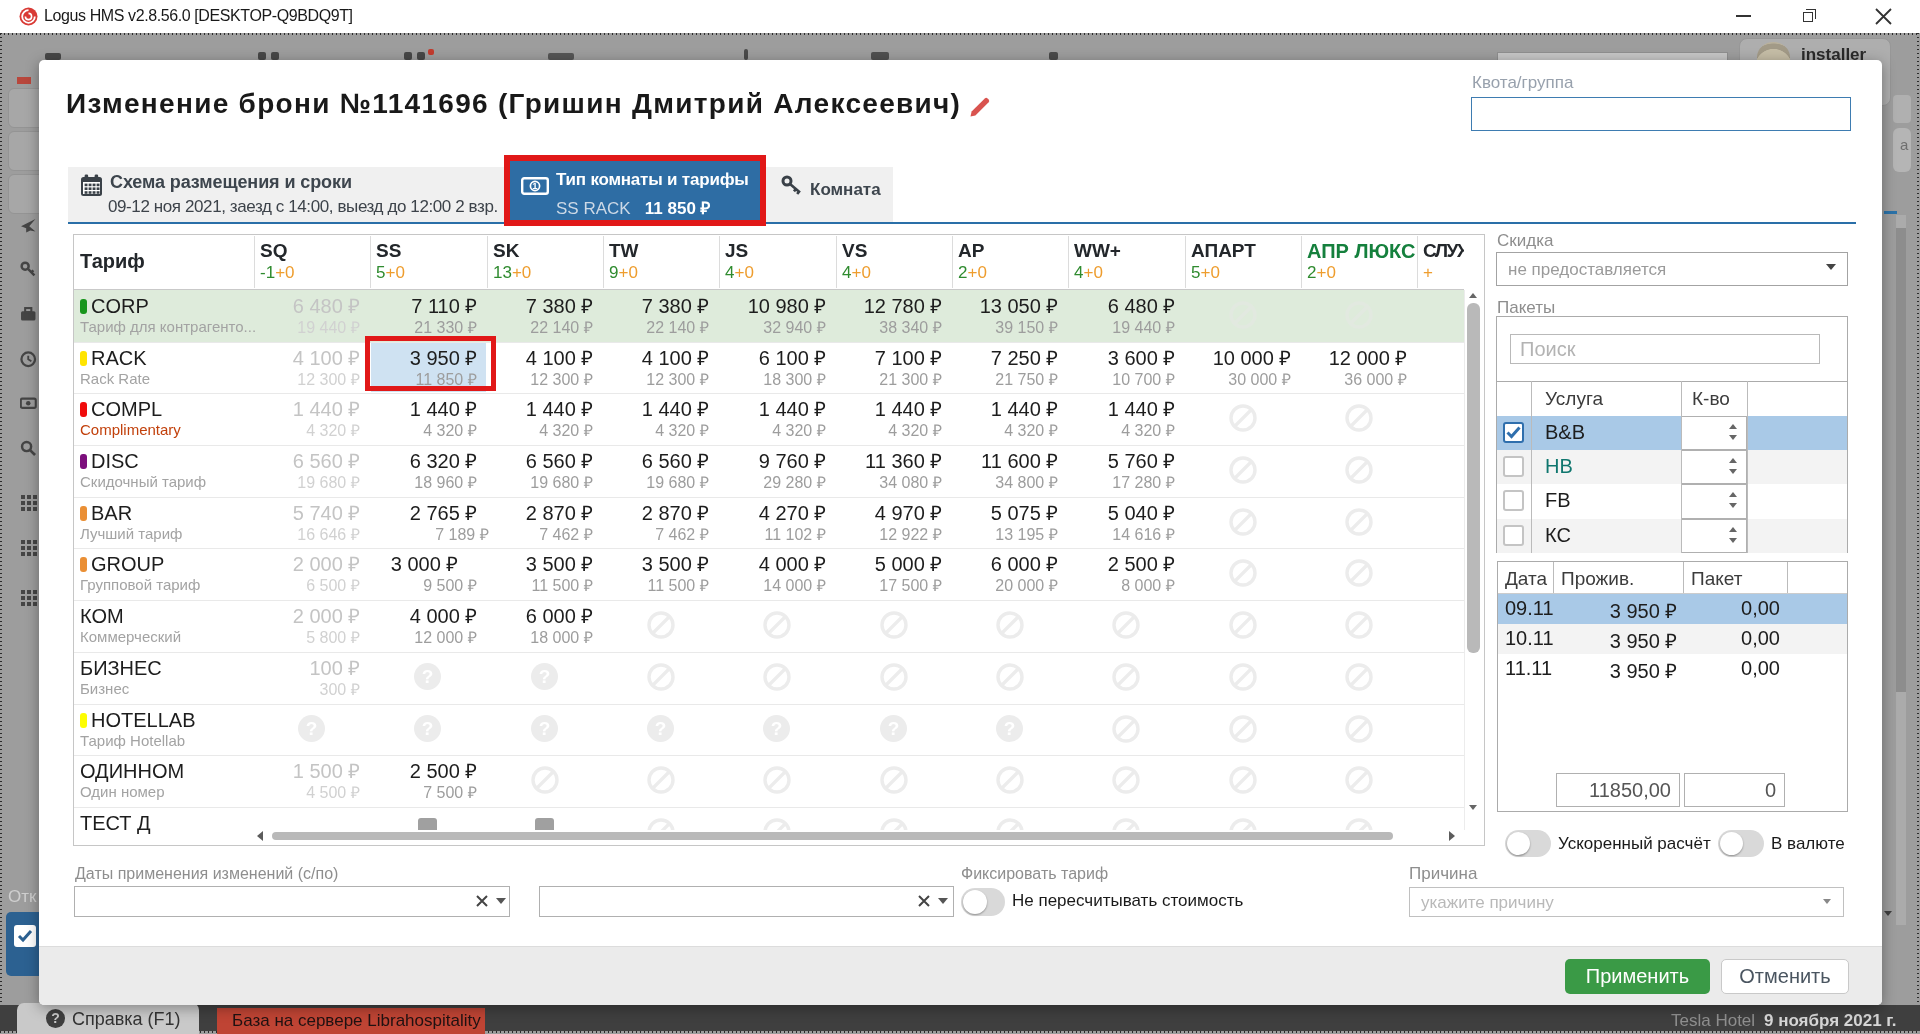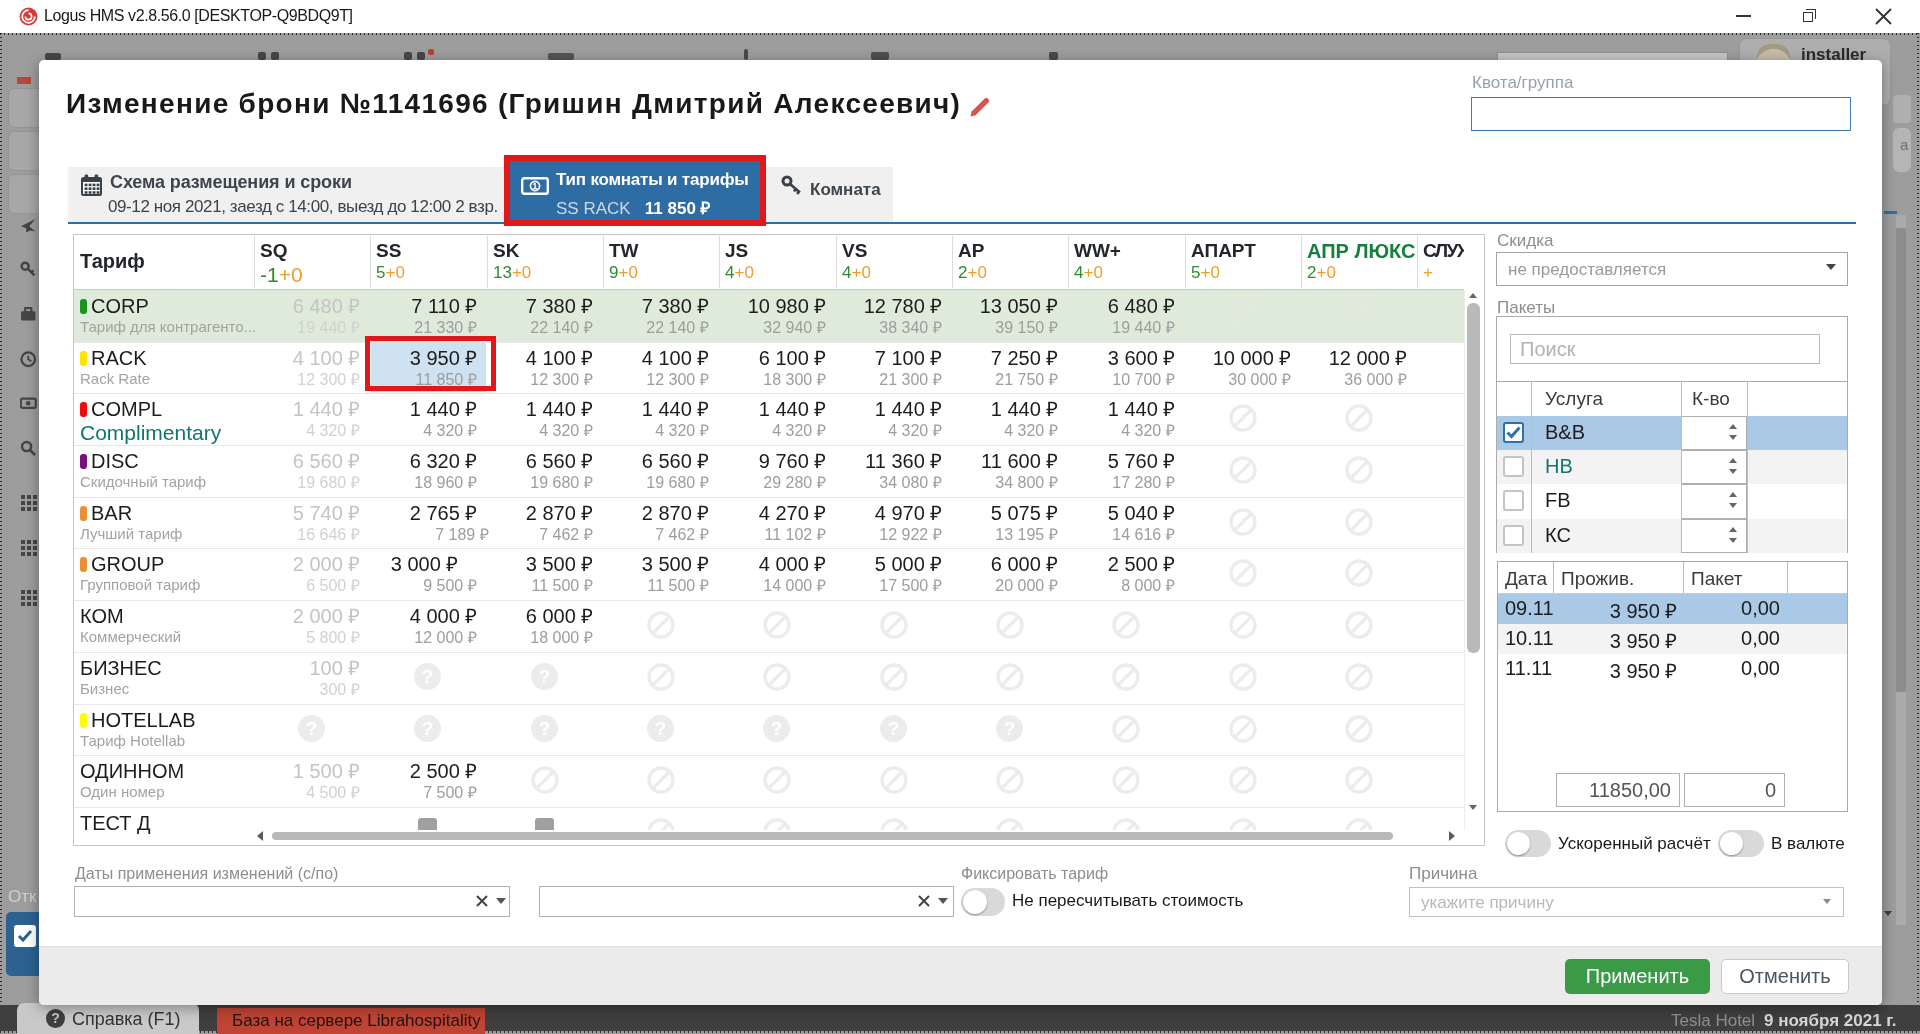--- a/index.html
+++ b/index.html
@@ -180,21 +180,21 @@
 <div class="a" style="left:556px;top:170px;font-size:17px;font-weight:bold;letter-spacing:-0.2px;color:#fff">Тип комнаты и тарифы</div>
 <div class="a" style="left:556px;top:196px;font-size:17px;color:#cdd9e6">SS RACK&nbsp;&nbsp; <span style="color:#fff;font-weight:bold">11 850 ₽</span></div>
 <svg class="a" style="left:781px;top:175px" width="23" height="21" viewBox="0 0 23 21">
 <circle cx="6" cy="6" r="4" fill="none" stroke="#3a4148" stroke-width="3"></circle>
 <path d="M9 9 L19 17.5 M14.8 14 L13 16.4 M18 16.6 L16.2 19" stroke="#3a4148" stroke-width="2.6" fill="none"></path>
 </svg>
 <div class="a" style="left:810px;top:180px;font-size:17px;font-weight:bold;color:#3d454d">Комната</div>
 <div class="a" style="left:73px;top:234px;width:1412px;height:612px;border:1px solid #c6c6c6"></div>
 <div class="a" style="left:80px;top:250px;font-size:20px;font-weight:bold;color:#23272b">Тариф</div>
 <div class="a" style="left:260px;top:240px;font-size:19px;font-weight:bold;color:#23272b;">SQ</div>
-<div class="a" style="left:260px;top:263px;font-size:21px"><span style="color:#2f8b2f">-1</span><span style="color:#ee9d2e">+0</span></div>
+<div class="a" style="left:260px;top:263px;font-size:17px"><span style="color:#2f8b2f">-1</span><span style="color:#ee9d2e">+0</span></div>
 <div class="a" style="left:376px;top:240px;font-size:19px;font-weight:bold;color:#23272b;">SS</div>
 <div class="a" style="left:376px;top:263px;font-size:17px"><span style="color:#2f8b2f">5</span><span style="color:#ee9d2e">+0</span></div>
 <div class="a" style="left:493px;top:240px;font-size:19px;font-weight:bold;color:#23272b;">SK</div>
 <div class="a" style="left:493px;top:263px;font-size:17px"><span style="color:#2f8b2f">13</span><span style="color:#ee9d2e">+0</span></div>
 <div class="a" style="left:609px;top:240px;font-size:19px;font-weight:bold;color:#23272b;">TW</div>
 <div class="a" style="left:609px;top:263px;font-size:17px"><span style="color:#2f8b2f">9</span><span style="color:#ee9d2e">+0</span></div>
 <div class="a" style="left:725px;top:240px;font-size:19px;font-weight:bold;color:#23272b;">JS</div>
 <div class="a" style="left:725px;top:263px;font-size:17px"><span style="color:#2f8b2f">4</span><span style="color:#ee9d2e">+0</span></div>
 <div class="a" style="left:842px;top:240px;font-size:19px;font-weight:bold;color:#23272b;">VS</div>
 <div class="a" style="left:842px;top:263px;font-size:17px"><span style="color:#2f8b2f">4</span><span style="color:#ee9d2e">+0</span></div>
@@ -278,21 +278,21 @@
 <div class="pr " style="left:952px;top:346px;width:106px">7 250 ₽</div>
 <div class="pg " style="left:952px;top:369px;width:106px">21 750 ₽</div>
 <div class="pr " style="left:1068px;top:346px;width:107px">3 600 ₽</div>
 <div class="pg " style="left:1068px;top:369px;width:107px">10 700 ₽</div>
 <div class="pr " style="left:1185px;top:346px;width:106px">10 000 ₽</div>
 <div class="pg " style="left:1185px;top:369px;width:106px">30 000 ₽</div>
 <div class="pr " style="left:1301px;top:346px;width:106px">12 000 ₽</div>
 <div class="pg " style="left:1301px;top:369px;width:106px">36 000 ₽</div>
 <div class="chip" style="left:80px;top:402px;background:#f00c0c"></div>
 <div class="a" style="left:91px;top:398px;font-size:20px;color:#1d1d1d">COMPL</div>
-<div class="a" style="left:80px;top:421px;font-size:21px;color:#0f766e">Complimentary</div>
+<div class="a" style="left:80px;top:421px;font-size:15px;color:#c2410c">Complimentary</div>
 <div class="pr lt1" style="left:254px;top:397px;width:106px">1 440 ₽</div>
 <div class="pg lt2" style="left:254px;top:420px;width:106px">4 320 ₽</div>
 <div class="pr " style="left:370px;top:397px;width:107px">1 440 ₽</div>
 <div class="pg " style="left:370px;top:420px;width:107px">4 320 ₽</div>
 <div class="pr " style="left:487px;top:397px;width:106px">1 440 ₽</div>
 <div class="pg " style="left:487px;top:420px;width:106px">4 320 ₽</div>
 <div class="pr " style="left:603px;top:397px;width:106px">1 440 ₽</div>
 <div class="pg " style="left:603px;top:420px;width:106px">4 320 ₽</div>
 <div class="pr " style="left:719px;top:397px;width:107px">1 440 ₽</div>
 <div class="pg " style="left:719px;top:420px;width:107px">4 320 ₽</div>

